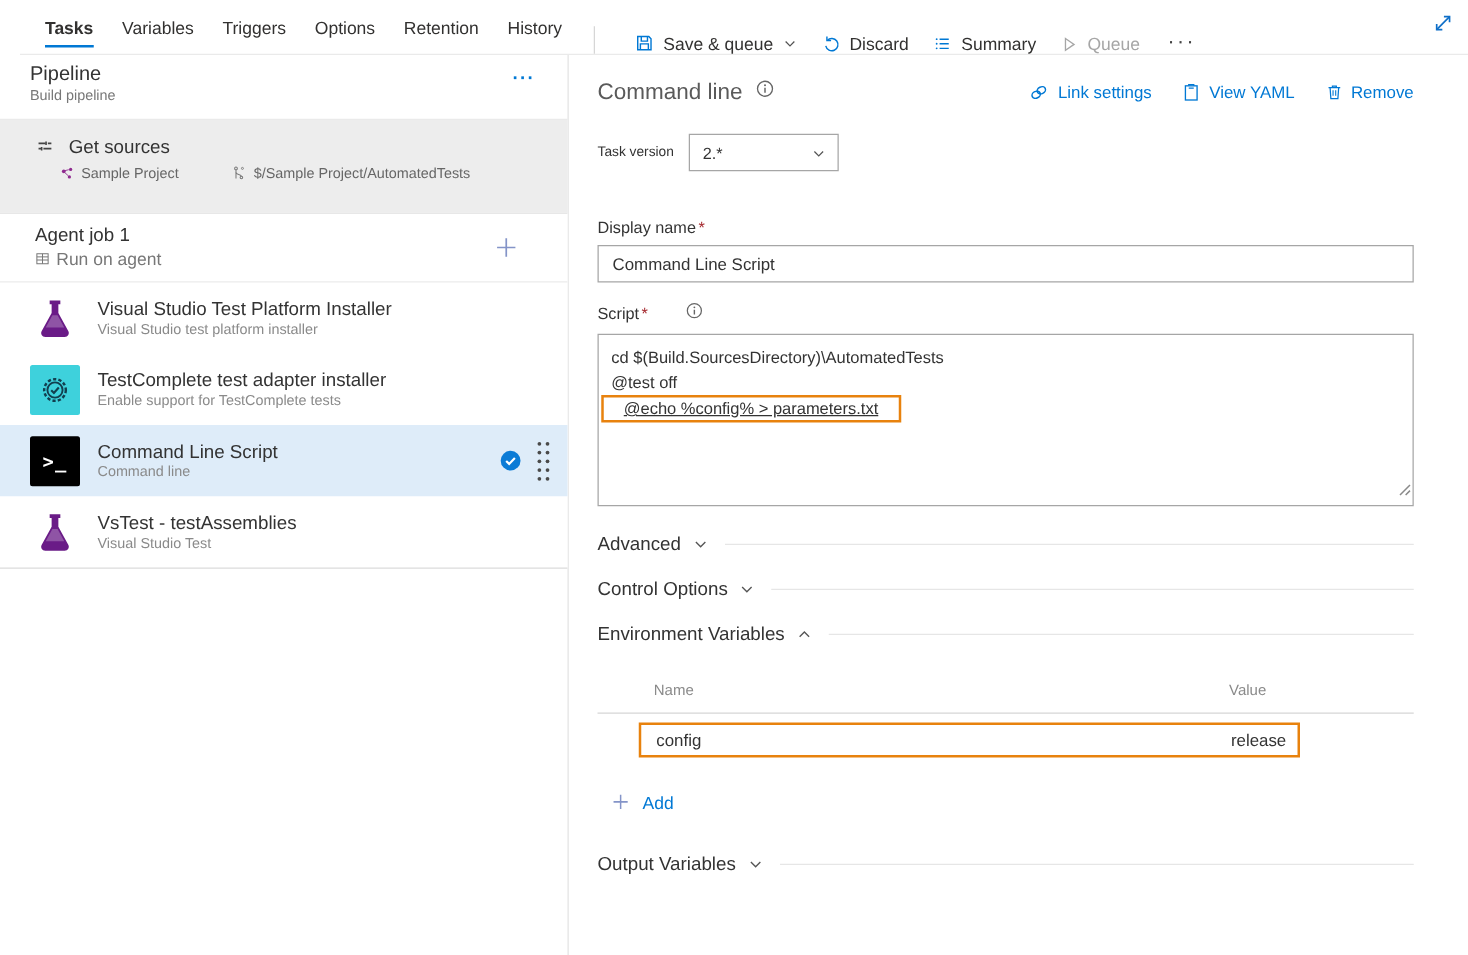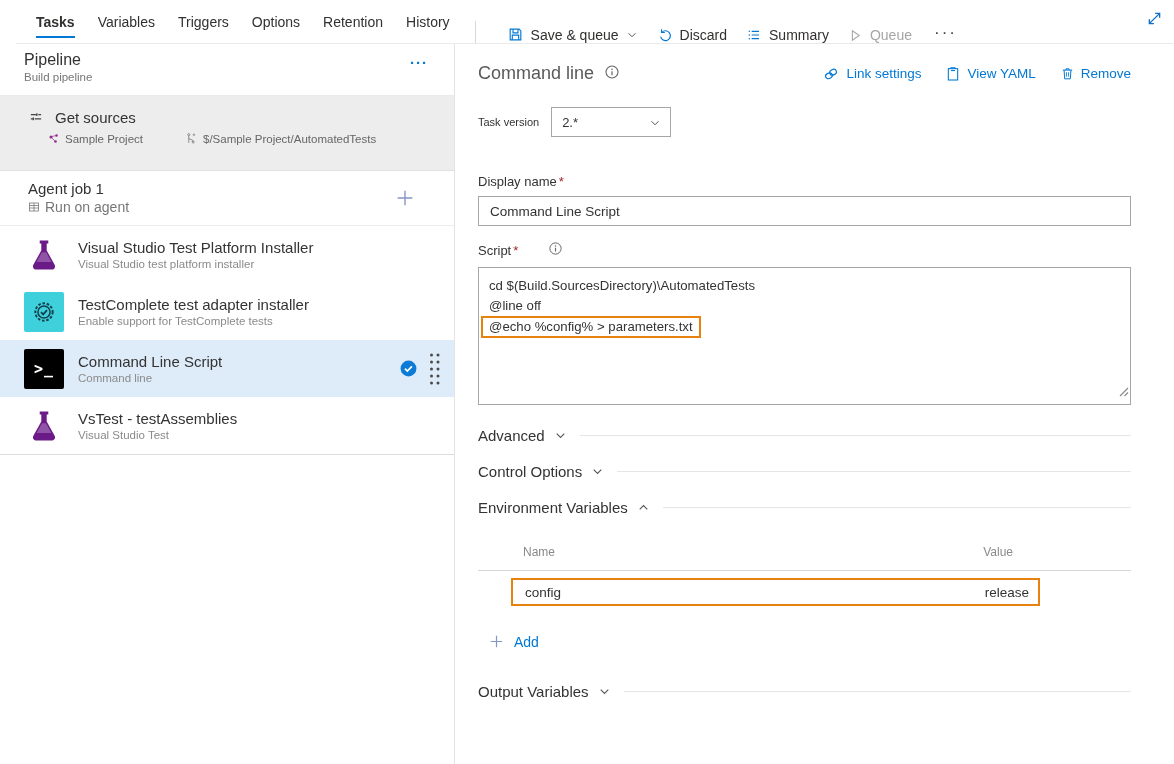--- a/index.html
+++ b/index.html
@@ -76,21 +76,21 @@
 
   .fld-label { margin-top:37px; font-size:13px; color:#333; }
   .req { color:#a4262c; margin-left:2px; }
   .text-input { margin-top:7px; width:653px; height:30px; border:1px solid #a6a6a6;
     display:flex; align-items:center; padding-left:11px; font-size:13.5px; color:#333; background:#fff; }
   .script-label { margin-top:15px; display:flex; align-items:center; font-size:13px; color:#333; }
   .script-label .info { margin-left:30px; }
   .script-box { position:relative; margin-top:8px; width:653px; height:138px;
     border:1px solid #a6a6a6; padding:8px 10px; font-size:13.2px; color:#333;
     line-height:20px; background:#fff; cursor:text; }
-  .hl { display:inline-block; border:2px solid #e8820e; padding:0 6px; margin-left:-8px; line-height:18px; }
+  .hl { display:inline-block; border:2px solid #e8820e; padding:0 16px; margin-left:-8px; line-height:18px;text-decoration:underline; }
   .resize-corner { position:absolute; right:1px; bottom:1px; }
 
   .section { display:flex; align-items:center; width:653px; cursor:pointer; }
   .section .s-label { font-size:15px; color:#333; }
   .section svg { margin-left:9px; }
   .section .rule { flex:1; height:1px; background:#e6e6e6; margin-left:13px; }
   .sec-advanced { margin-top:22px; }
   .sec-control  { margin-top:19px; }
   .sec-env      { margin-top:19px;text-align:center; }
   .sec-output   { margin-top:33px; }
@@ -361,21 +361,21 @@
       <svg width="15" height="15" viewBox="0 0 24 24">
         <circle cx="12" cy="12" r="9" fill="none" stroke="#666" stroke-width="1.6"></circle>
         <circle cx="12" cy="7.8" r="1.2" fill="#666"></circle>
         <path d="M12 10.8v6" stroke="#666" stroke-width="1.8"></path>
       </svg>
     </span>
   </div>
 
   <div class="script-box">
     <div>cd $(Build.SourcesDirectory)\AutomatedTests</div>
-    <div>@line off</div>
+    <div>@test off</div>
     <div><span class="hl">@echo %config% &gt; parameters.txt</span></div>
     <span class="resize-corner">
       <svg width="10" height="10" viewBox="0 0 10 10">
         <path d="M9 1L1 9M9 5.5L5.5 9" stroke="#8a8a8a" stroke-width="1.2"></path>
       </svg>
     </span>
   </div>
 
   <div class="section sec-advanced">
     <span class="s-label">Advanced</span>

